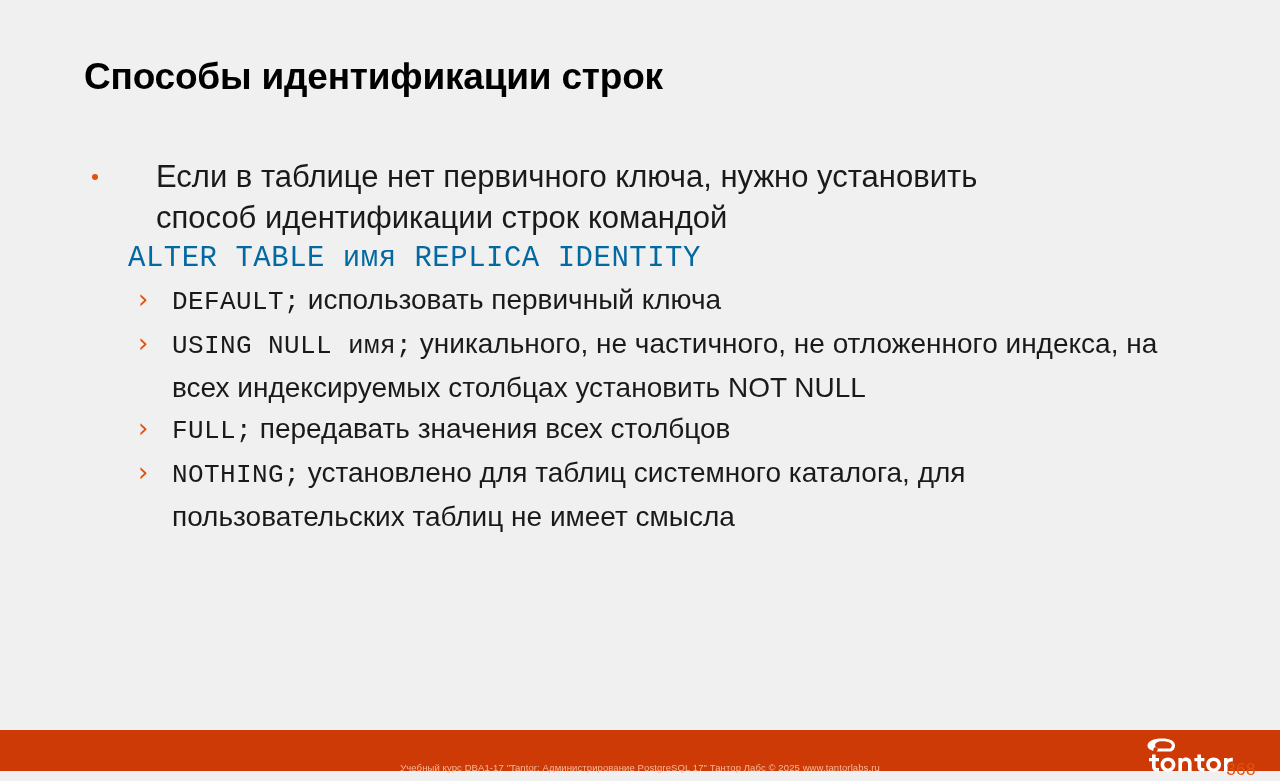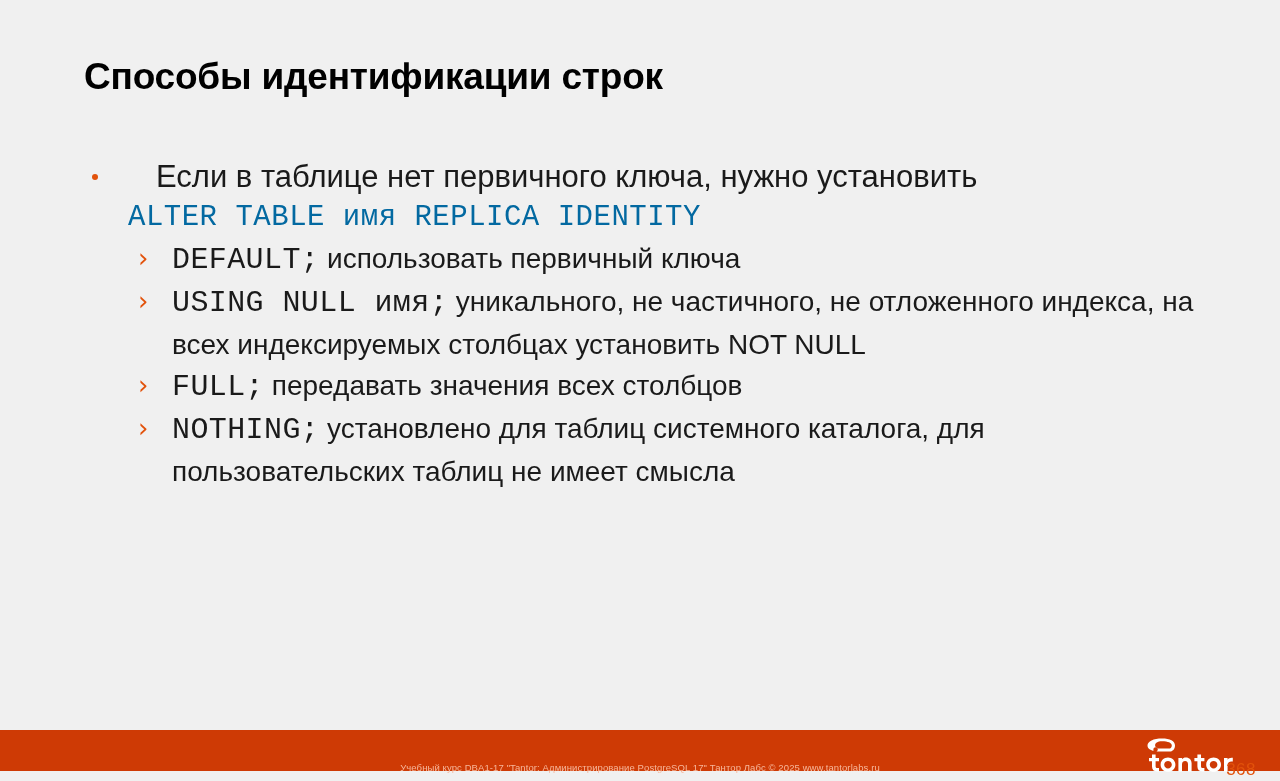--- a/index.html
+++ b/index.html
@@ -81,21 +81,21 @@
     position: absolute;
     left: 10px;
     top: 0px;
     font-size: 26px;
     line-height: 41px;
     color: #e2520b;
     font-family: "DejaVu Sans", sans-serif;
   }
   .kw {
     font-family: "Liberation Mono", "DejaVu Sans Mono", monospace;
-    font-size: 30px;
+    font-size: 26px;
     letter-spacing: 0.4px;
   }
   
   .footer-bar {
     position: absolute;
     left: 0;
     top: 730px;
     width: 1280px;
     height: 41px;
     background: #ce3a05;
@@ -133,20 +133,21 @@
 
 <div class="slide">
 
   <div class="slide-title">Способы идентификации строк</div>
 
   <div class="body-area">
 
     <div class="l1">
       <span class="dot"></span>
       <span class="l1-text">Если в таблице нет первичного ключа, нужно установить</span>
+      <span class="l1-text">способ идентификации строк командой</span>
       <span class="mono-line">ALTER TABLE имя REPLICA IDENTITY</span>
     </div>
 
     <ul class="l2-list">
 
       <li class="l2">
         <span class="chev">›</span>
         <span class="kw">DEFAULT;</span><span> использовать первичный ключа</span>
       </li>
 

